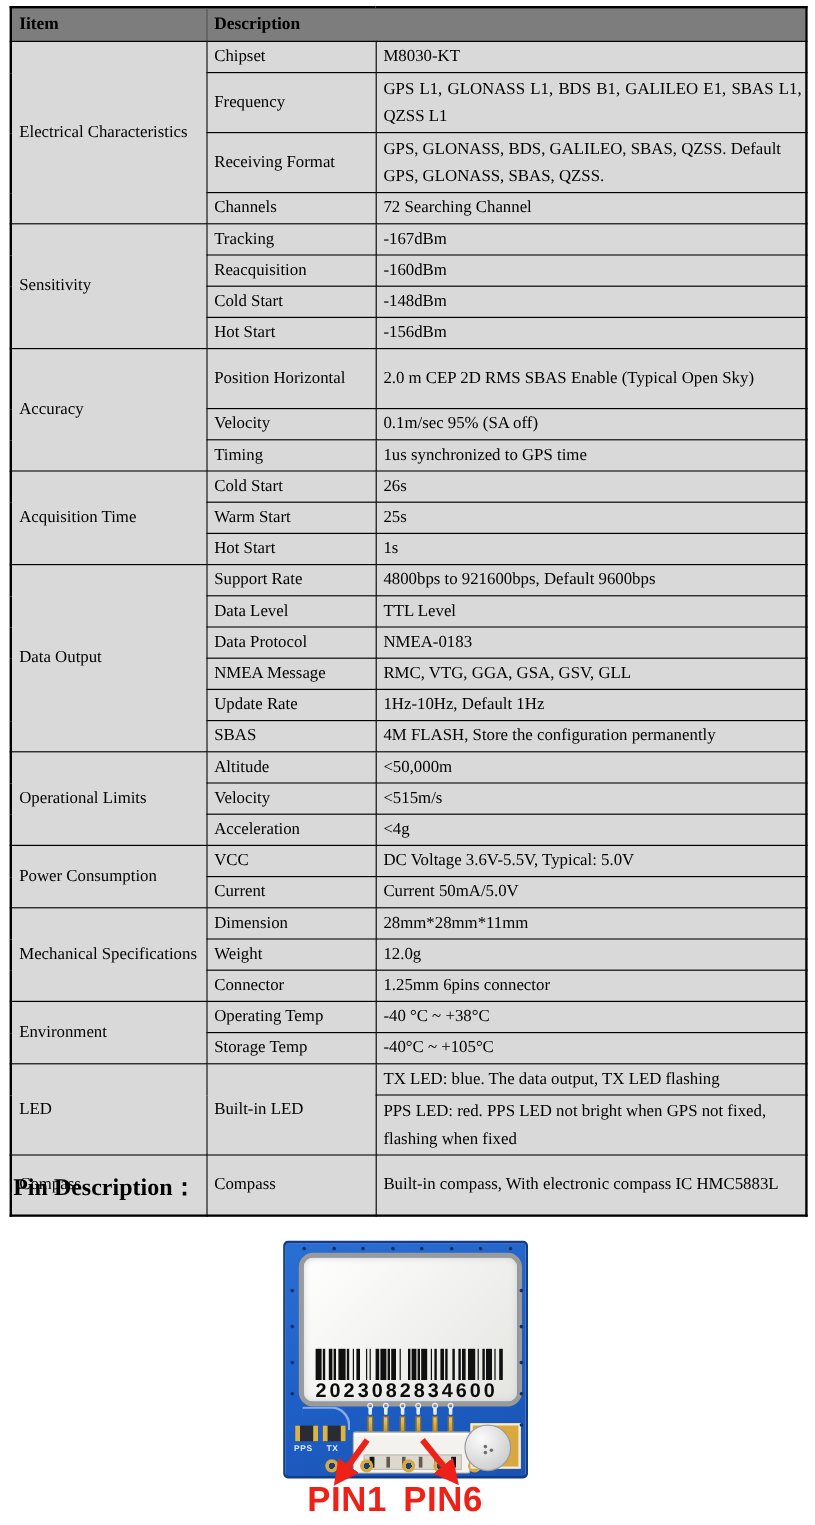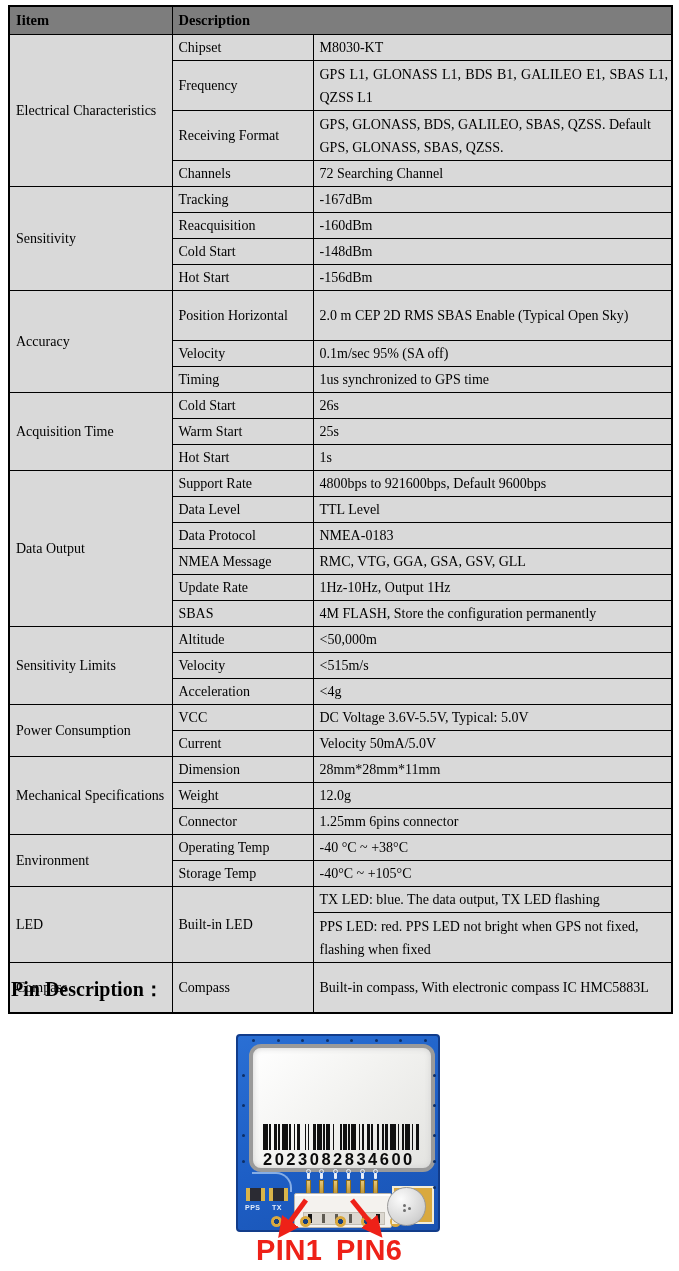--- a/index.html
+++ b/index.html
@@ -157,47 +157,47 @@
         <tr style="height: 25px;">
           <td class="col-sub">Data Protocol</td>
           <td class="col-desc">NMEA-0183</td>
         </tr>
         <tr style="height: 25px;">
           <td class="col-sub">NMEA Message</td>
           <td class="col-desc">RMC, VTG, GGA, GSA, GSV, GLL</td>
         </tr>
         <tr style="height: 25px;">
           <td class="col-sub">Update Rate</td>
-          <td class="col-desc">1Hz-10Hz, Output 1Hz</td>
+          <td class="col-desc">1Hz-10Hz, Default 1Hz</td>
         </tr>
         <tr style="height: 25px;">
           <td class="col-sub">SBAS</td>
           <td class="col-desc">4M FLASH, Store the configuration permanently</td>
         </tr>
         <tr style="height: 25px;">
-          <td class="col-item" rowspan="3">Sensitivity Limits</td>
+          <td class="col-item" rowspan="3">Operational Limits</td>
           <td class="col-sub">Altitude</td>
           <td class="col-desc">&lt;50,000m</td>
         </tr>
         <tr style="height: 25px;">
           <td class="col-sub">Velocity</td>
           <td class="col-desc">&lt;515m/s</td>
         </tr>
         <tr style="height: 25px;">
           <td class="col-sub">Acceleration</td>
           <td class="col-desc">&lt;4g</td>
         </tr>
         <tr style="height: 25px;">
           <td class="col-item" rowspan="2">Power Consumption</td>
           <td class="col-sub">VCC</td>
           <td class="col-desc">DC Voltage 3.6V-5.5V, Typical: 5.0V</td>
         </tr>
         <tr style="height: 25px;">
           <td class="col-sub">Current</td>
-          <td class="col-desc">Velocity 50mA/5.0V</td>
+          <td class="col-desc">Current 50mA/5.0V</td>
         </tr>
         <tr style="height: 25px;">
           <td class="col-item" rowspan="3">Mechanical Specifications</td>
           <td class="col-sub">Dimension</td>
           <td class="col-desc">28mm*28mm*11mm</td>
         </tr>
         <tr style="height: 25px;">
           <td class="col-sub">Weight</td>
           <td class="col-desc">12.0g</td>
         </tr>

